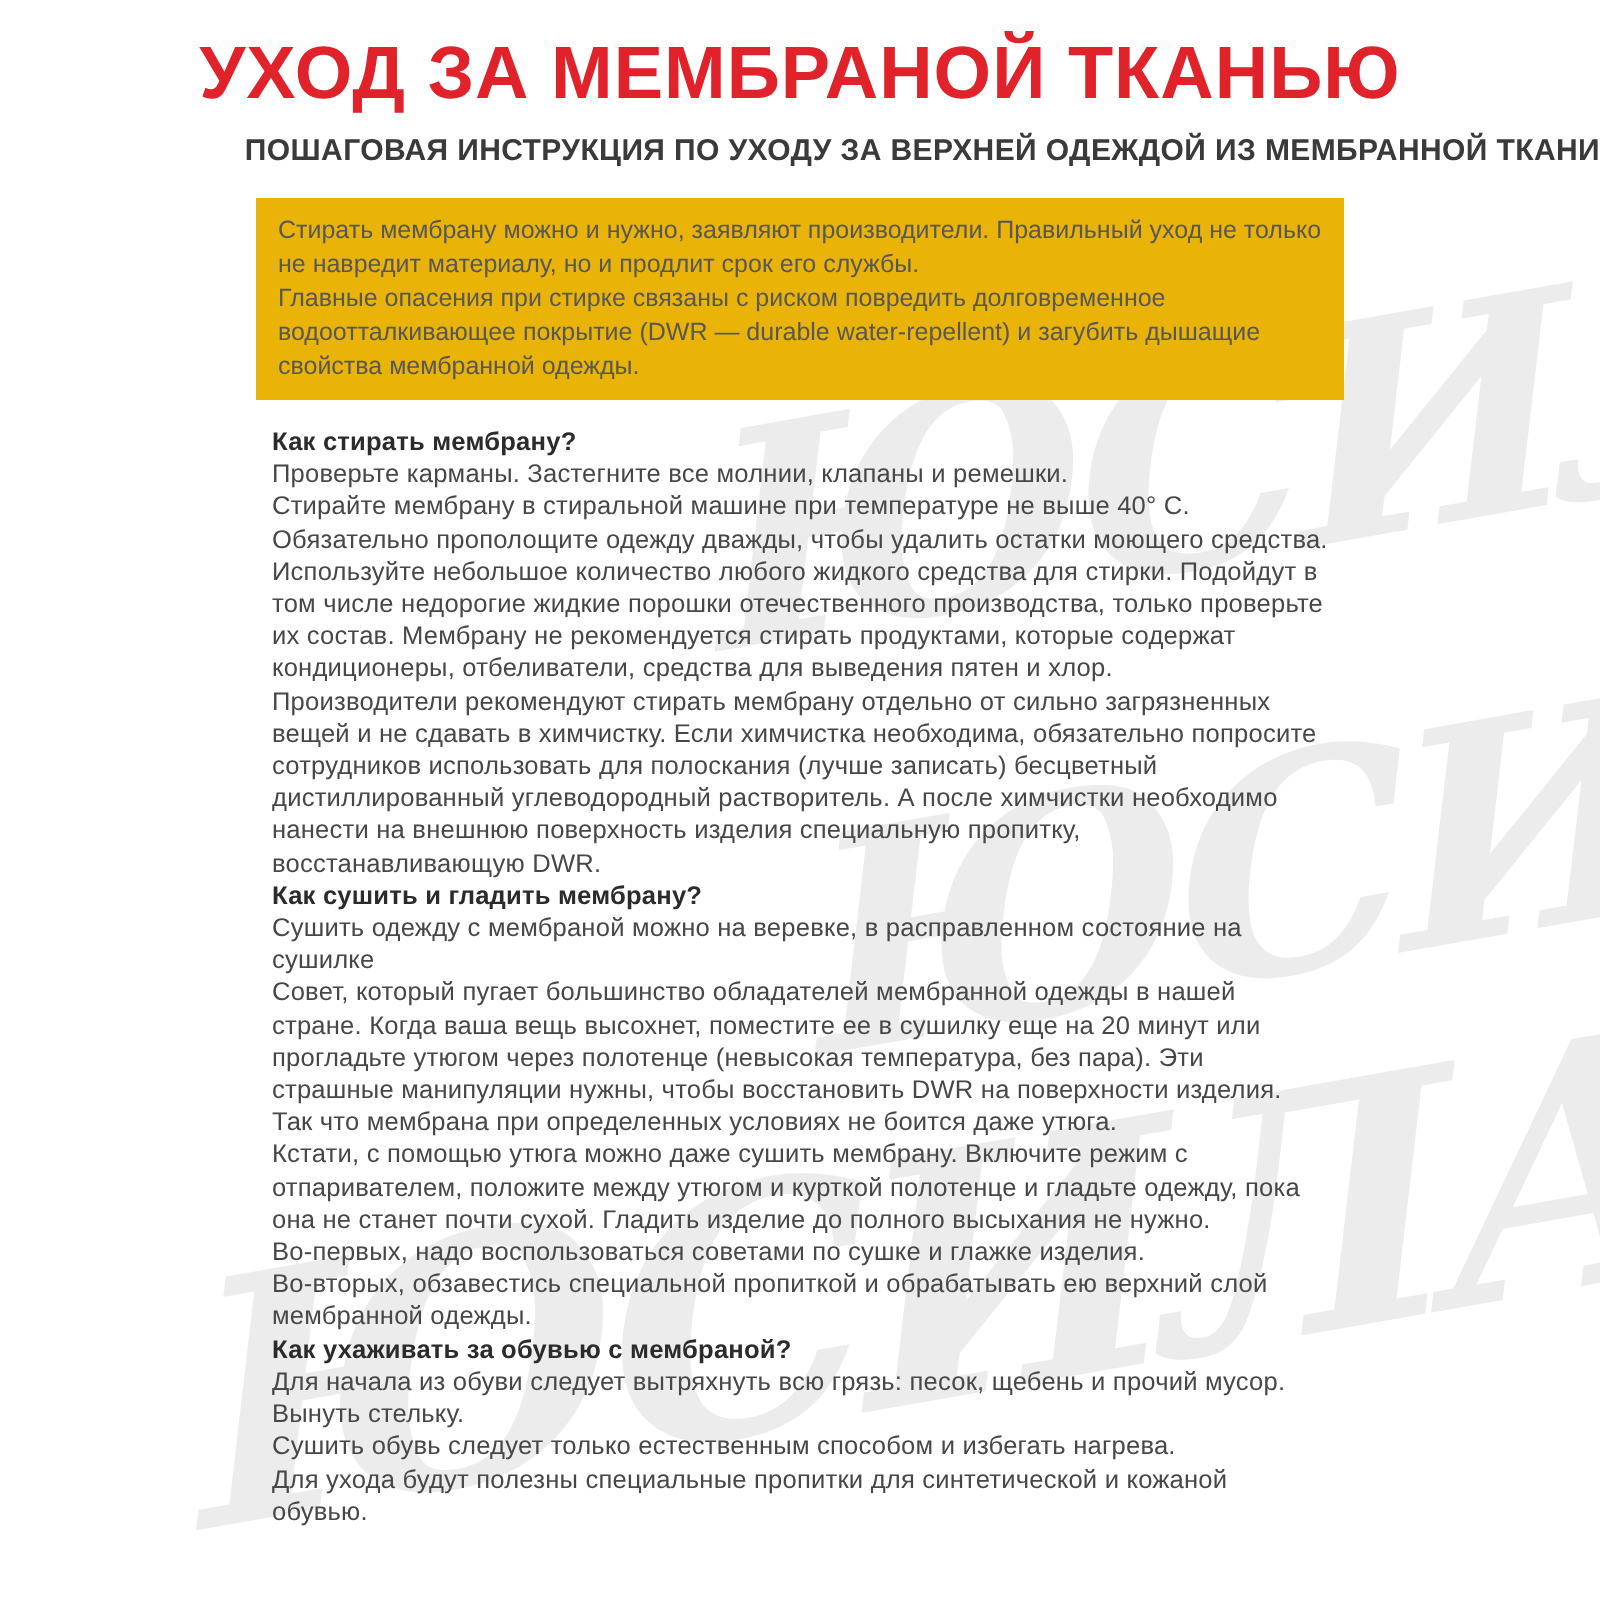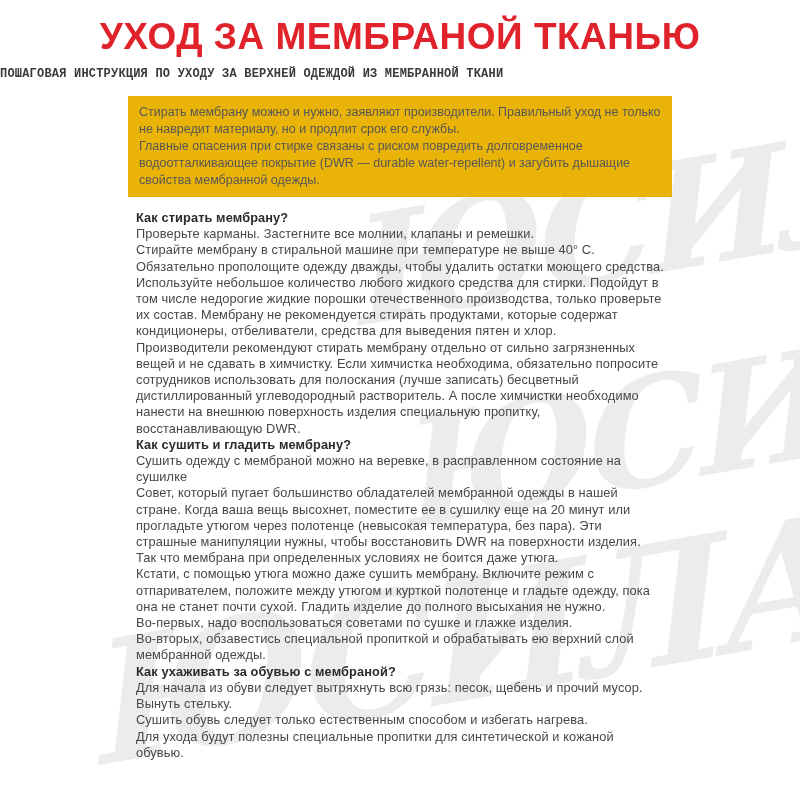--- a/index.html
+++ b/index.html
@@ -40,26 +40,25 @@
     margin: 0;
     text-align: center;
     font-size: 37px;
     font-weight: 800;
     letter-spacing: 0.5px;
     color: #e0222a;
   }
   .subtitle {
     position: relative; z-index: 1;
     margin: 9px 0 0 0;
-    text-align: left;
-    font-size: 12px;
+    text-align: right;
+    font-size: 15px;
     font-weight: 700;
     letter-spacing: 0.2px;
     color: #3a3a3a;
-    font-family: Liberation Mono, monospace;
   }
   
   .intro-box {
     position: relative; z-index: 1;
     margin: 15px auto 0 auto;
     width: 522px;
     padding: 8px 11px;
     background: #eab308;
     color: #575757;
     font-size: 12.5px;

